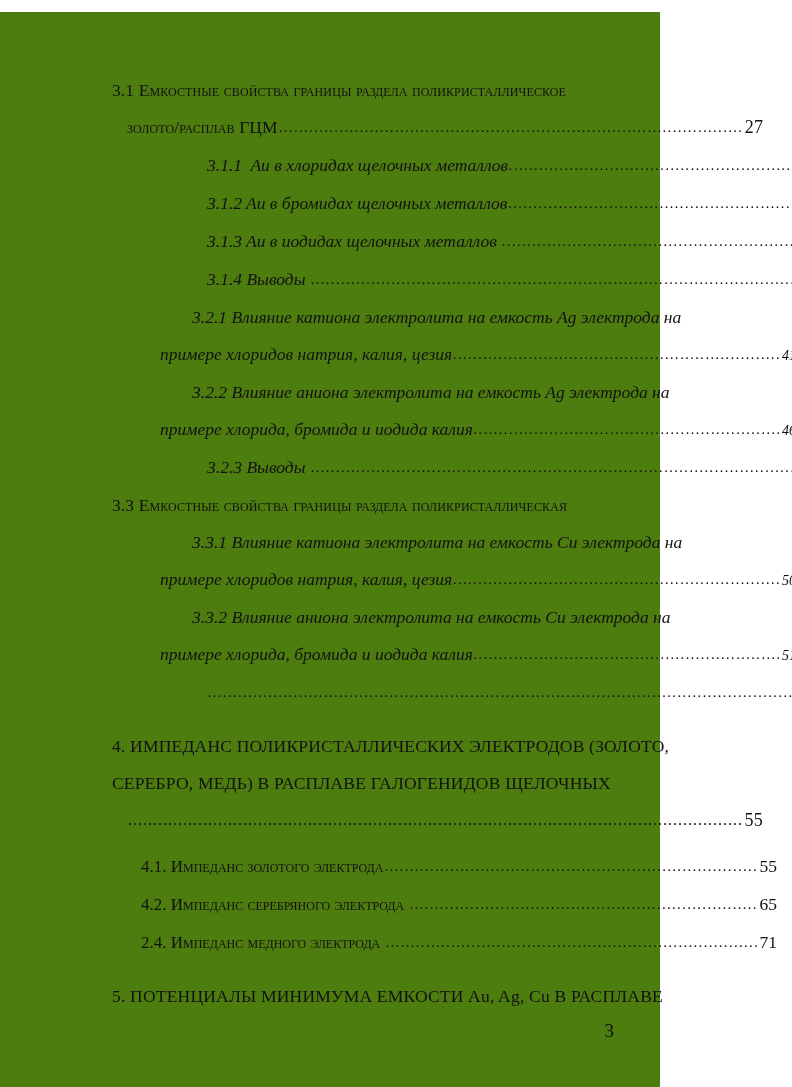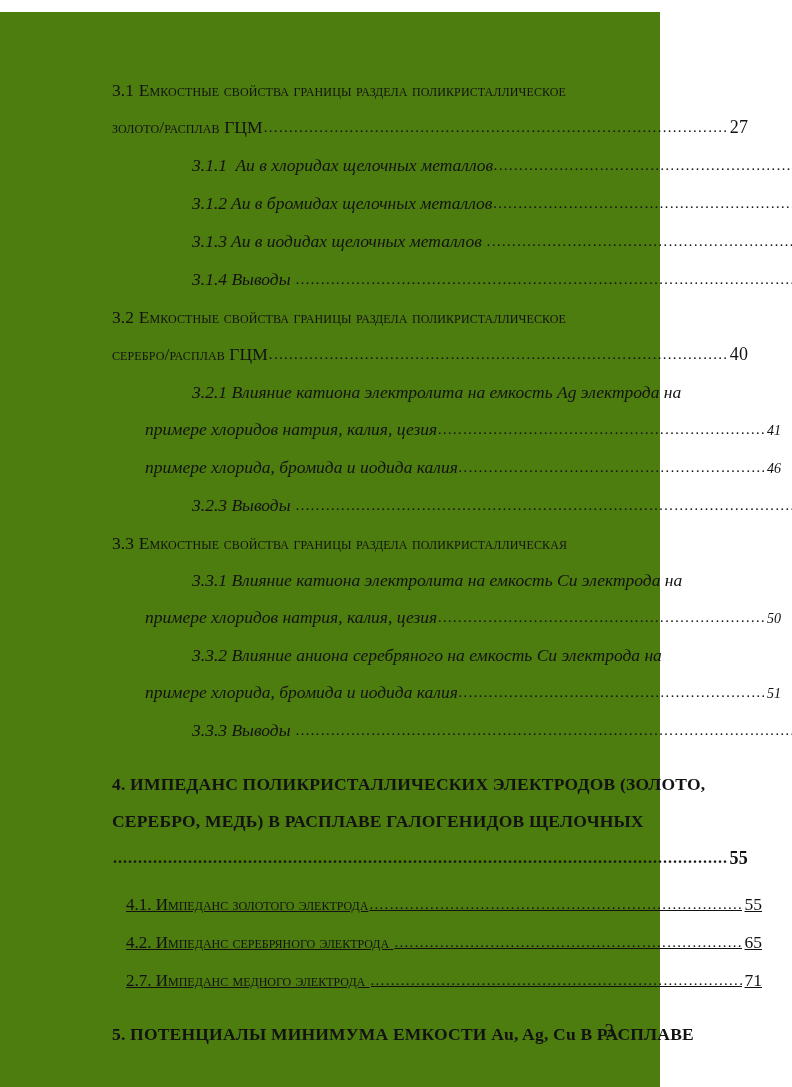--- a/index.html
+++ b/index.html
@@ -33,20 +33,21 @@
     width: 636px;
   }
 
   
   .entry {
     display: flex;
     align-items: baseline;
     width: 100%;
     line-height: 37px;
     white-space: nowrap;
+    margin-left: 15px;
   }
   .entry .txt {
     flex: 0 0 auto;
     white-space: pre;
   }
   .entry .leader {
     flex: 1 1 auto;
     min-width: 6px;
     overflow: hidden;
     white-space: nowrap;
@@ -84,32 +85,31 @@
     font-style: italic;
   }
   .lvl2 .pg { font-size: 14px; }
 
   .ind-sub   { padding-left: 80px; }   
   .ind-cont  { padding-left: 33px; }   
 
   
   .chap {
     font-size: 17.5px;
-    font-weight: bold;
+    font-weight: normal;
     letter-spacing: 0.2px;
   }
   .chap .leader::before { letter-spacing: 1.0px; font-size: 16px; }
   .chap .pg { font-size: 18px; }
 
   
   .lvl1b {
     font-size: 17px;
     font-variant: small-caps;
     padding-left: 14px;
-    text-decoration: underline;
   }
   .lvl1b .pg { font-variant: normal; font-size: 17.5px; }
 
   .gap-sm { height: 9px; }
   .gap-md { height: 16px; }
 
   .folio {
     position: absolute;
     right: 46px;
     top: 1008px;
@@ -157,39 +157,32 @@
       <span class="leader"></span>
 
     </div>
 
     <div class="entry lvl2 ind-sub">
       <span class="txt">3.1.4 Выводы </span>
       <span class="leader"></span>
 
     </div>
 
-    <div class="lvl1">
-      <div class="plainline">3.2  Емкостные свойства границы раздела поликристаллическое</div>
-      <div class="entry">
-        <span class="txt">серебро/расплав ГЦМ</span>
-        <span class="leader"></span>
-        <span class="pg">40</span>
-      </div>
-    </div>
 
     <div class="lvl2">
       <div class="plainline ind-sub">3.2.1  Влияние катиона электролита на емкость Ag электрода на</div>
       <div class="entry ind-cont">
         <span class="txt">примере хлоридов натрия, калия, цезия</span>
         <span class="leader"></span>
         <span class="pg">41</span>
       </div>
     </div>
 
     <div class="lvl2">
+      <div class="plainline ind-sub">3.2.2 Влияние аниона электролита на емкость Ag электрода на</div>
       <div class="entry ind-cont">
         <span class="txt">примере хлорида, бромида и иодида калия</span>
         <span class="leader"></span>
         <span class="pg">46</span>
       </div>
     </div>
 
     <div class="entry lvl2 ind-sub">
       <span class="txt">3.2.3 Выводы </span>
       <span class="leader"></span>
@@ -203,30 +196,29 @@
     <div class="lvl2">
       <div class="plainline ind-sub">3.3.1  Влияние катиона электролита на емкость Cu электрода на</div>
       <div class="entry ind-cont">
         <span class="txt">примере хлоридов натрия, калия, цезия</span>
         <span class="leader"></span>
         <span class="pg">50</span>
       </div>
     </div>
 
     <div class="lvl2">
-      <div class="plainline ind-sub">3.3.2 Влияние аниона серебряного на емкость Cu электрода на</div>
+      <div class="plainline ind-sub">3.3.2 Влияние аниона электролита на емкость Cu электрода на</div>
       <div class="entry ind-cont">
         <span class="txt">примере хлорида, бромида и иодида калия</span>
         <span class="leader"></span>
         <span class="pg">51</span>
       </div>
     </div>
 
     <div class="entry lvl2 ind-sub">
-      <span class="txt">3.3.3 Выводы </span>
       <span class="leader"></span>
 
     </div>
 
     <div class="gap-md"></div>
 
     <div class="chap">
       <div class="plainline">4. ИМПЕДАНС ПОЛИКРИСТАЛЛИЧЕСКИХ ЭЛЕКТРОДОВ (ЗОЛОТО,</div>
       <div class="plainline">СЕРЕБРО, МЕДЬ) В РАСПЛАВЕ ГАЛОГЕНИДОВ ЩЕЛОЧНЫХ</div>
       <div class="entry">
@@ -243,21 +235,21 @@
       <span class="pg">55</span>
     </div>
 
     <div class="entry lvl1b">
       <span class="txt">4.2. Импеданс серебряного электрода </span>
       <span class="leader"></span>
       <span class="pg">65</span>
     </div>
 
     <div class="entry lvl1b">
-      <span class="txt">2.7. Импеданс медного электрода </span>
+      <span class="txt">2.4. Импеданс медного электрода </span>
       <span class="leader"></span>
       <span class="pg">71</span>
     </div>
 
     <div class="gap-md"></div>
 
     <div class="chap">
       <div class="plainline">5. ПОТЕНЦИАЛЫ МИНИМУМА ЕМКОСТИ Au, Ag, Cu В РАСПЛАВЕ</div>
 
     </div>

